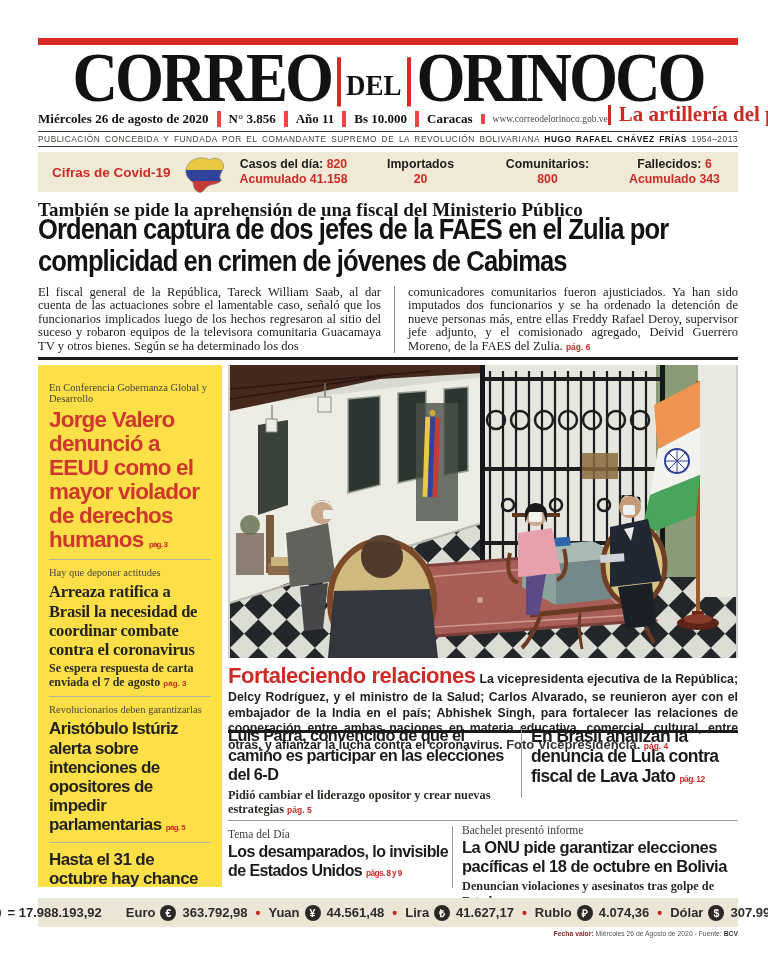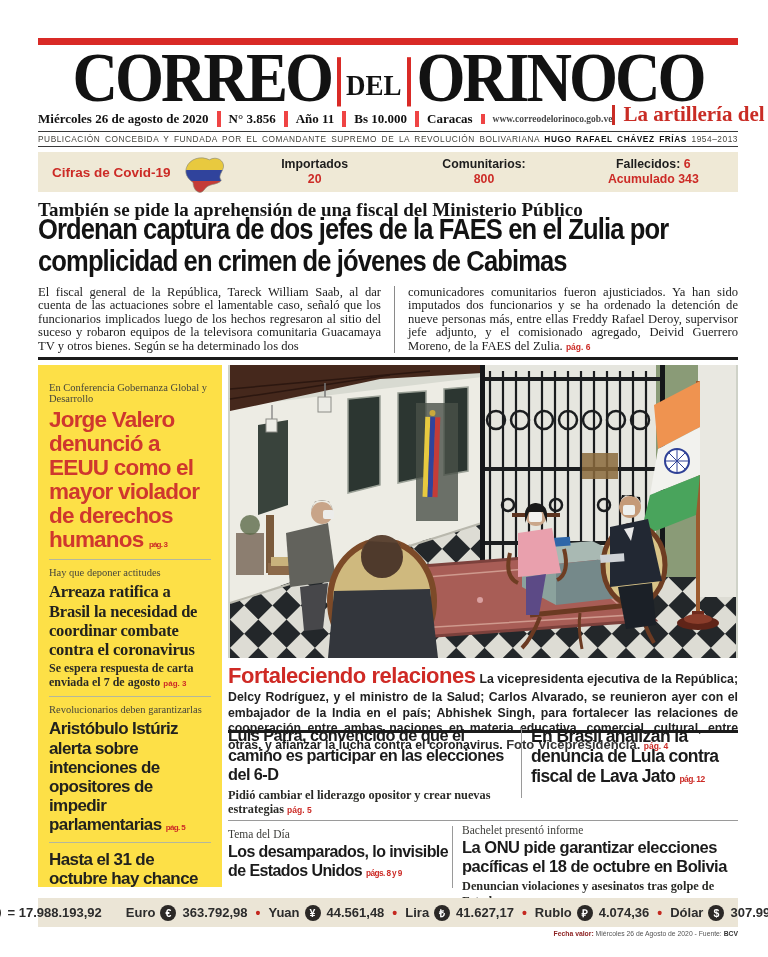--- a/index.html
+++ b/index.html
@@ -13,21 +13,21 @@
             transform:scale(1,1.12);transform-origin:center top;}
   .mast-word{font-family:"Liberation Serif",serif;font-weight:700;font-size:63px;letter-spacing:-3px;color:#121212;line-height:1;}
   .mast-mid{display:flex;align-items:center;margin:0 6px;}
   .mast-del{font-family:"Liberation Serif",serif;font-weight:700;font-size:27px;color:#121212;margin:0 5px;padding-top:14px;}
   .mast-bar{width:4px;height:44px;background:#d92a26;margin-top:8px;}
 
   .dateline{left:38px;top:102px;width:700px;display:flex;justify-content:space-between;align-items:flex-end;}
   .dl-left{display:flex;align-items:center;font-family:"Liberation Serif",serif;font-weight:700;font-size:13px;color:#111;}
   .dl-seg{white-space:nowrap;}
   .dl-seg+.dl-seg{border-left:4px solid #ef4444;margin-left:8px;padding-left:8px;}
-  .dl-web{font-size:9.5px;font-weight:700;color:#4a4a4a;}
+  .dl-web{font-size:9.5px;font-weight:400;color:#4a4a4a;}
   .slogan-wrap{display:flex;align-items:center;}
   .slogan-bar{width:3px;height:20px;background:#c92c25;margin-right:8px;}
   .slogan{font-family:"Liberation Serif",serif;font-weight:700;font-size:21px;color:#c92c25;white-space:nowrap;}
 
   .founder{left:38px;top:131px;width:700px;border-top:1.5px solid #3a3a3a;border-bottom:1.5px solid #3a3a3a;
            padding:2px 0;font-size:8.3px;letter-spacing:.55px;color:#45433c;white-space:nowrap;overflow:hidden;
            text-align:justify;text-align-last:justify;}
   .founder b{color:#111;}
 
   
@@ -145,20 +145,24 @@
           <stop offset="0" stop-color="#e8c93f"></stop>
             <stop offset="0.34" stop-color="#e8c93f"></stop>
           <stop offset="0.34" stop-color="#30439c"></stop>
             <stop offset="0.67" stop-color="#30439c"></stop>
           <stop offset="0.67" stop-color="#c43c38"></stop>
             <stop offset="1" stop-color="#c43c38"></stop>
         </linearGradient>
       </defs>
       <path d="M6,14 C9,6 19,3 27,7 C34,3 41,8 40,14 C38,20 35,22 38,26 C34,31 26,28 22,35 C18,40 12,35 12,28 C7,24 4,20 6,14 Z" fill="url(#venflag)" stroke="#8a8a7a" stroke-width="0.6"></path>
     </svg>
+    <span class="covid-group">
+      <div class="cg-l1"><span>Casos del día:</span> <span class="cg-val">820</span></div>
+      <div class="cg-l2">Acumulado 41.158</div>
+    </span>
     <span class="covid-group">
       <div class="cg-l1"><span>Importados</span></div>
       <div class="cg-l2">20</div>
     </span>
     <span class="covid-group">
       <div class="cg-l1"><span>Comunitarios:</span></div>
       <div class="cg-l2">800</div>
     </span>
     <span class="covid-group">
       <div class="cg-l1"><span>Fallecidos:</span> <span class="cg-val">6</span></div>

